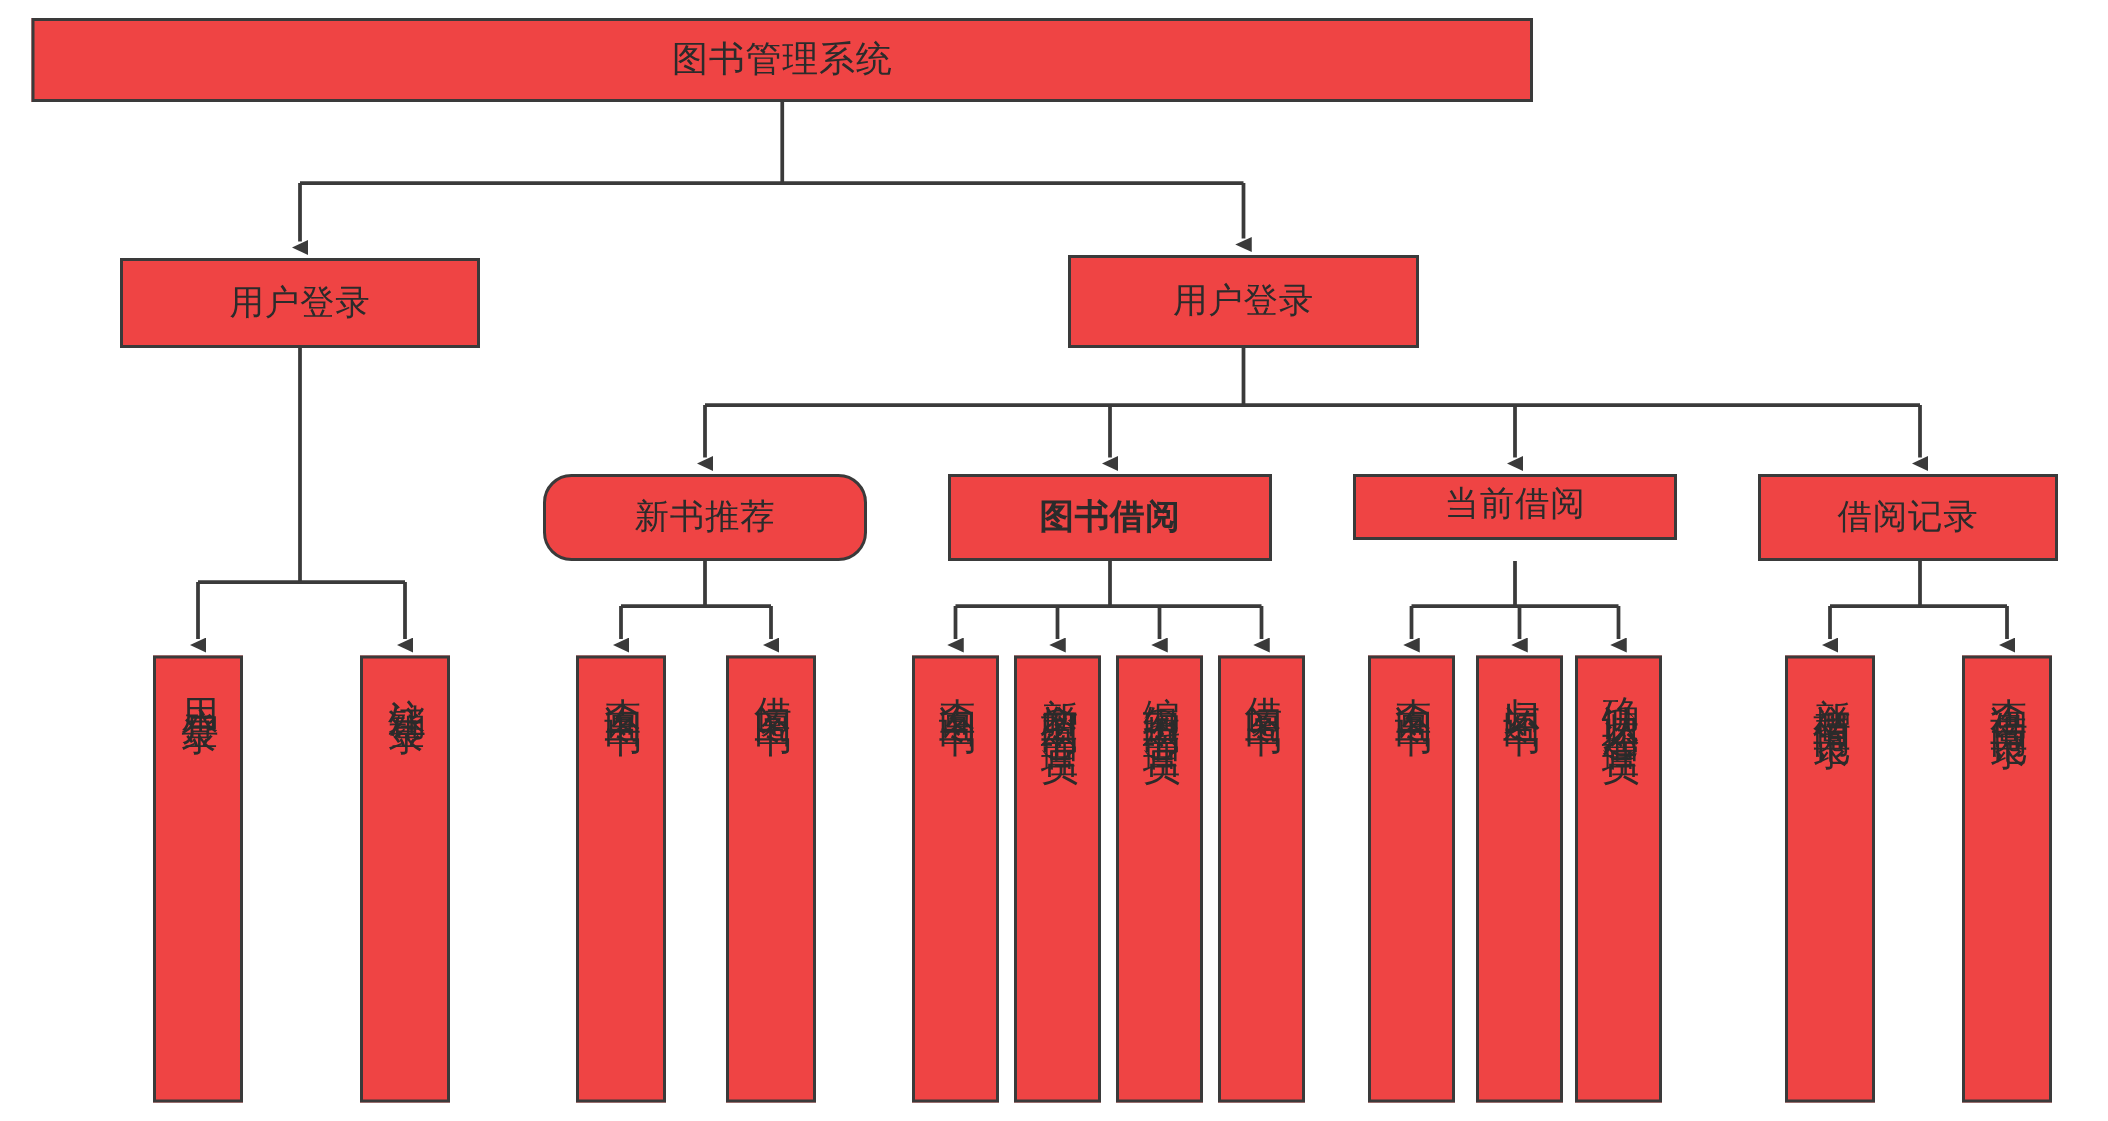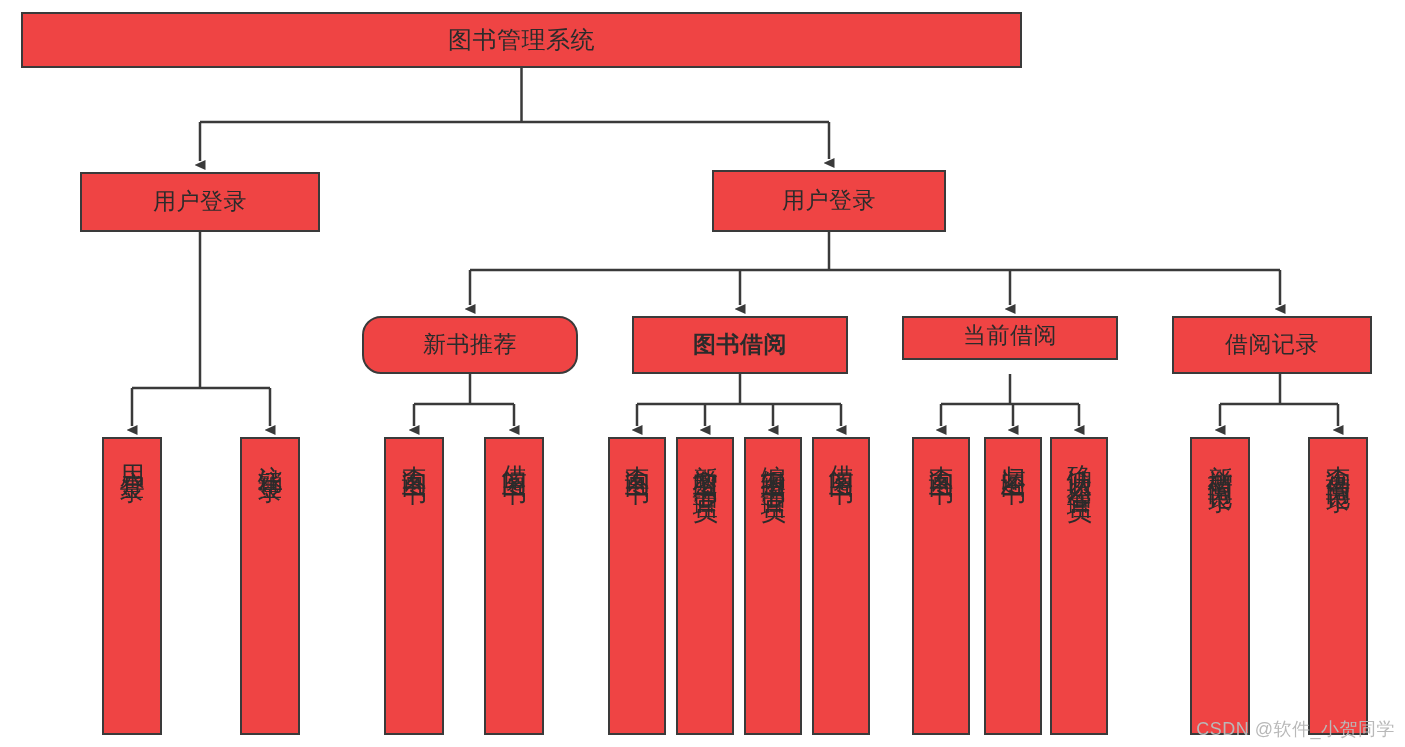--- a/index.html
+++ b/index.html
@@ -172,14 +172,13 @@
         <span class="node-label">确认归还（管理员）</span>
       </div>
       <div class="node vertical" style="left: 1190px; top: 437px; width: 60px; height: 298px;">
         <span class="node-label">新增借阅记录</span>
       </div>
       <div class="node vertical" style="left: 1308px; top: 437px; width: 60px; height: 298px;">
         <span class="node-label">查询借阅记录</span>
       </div>
     </div>
 
-  <div id="watermark">CSDN @软件_小贺同学</div>
 </div>
 
 </body></html>

